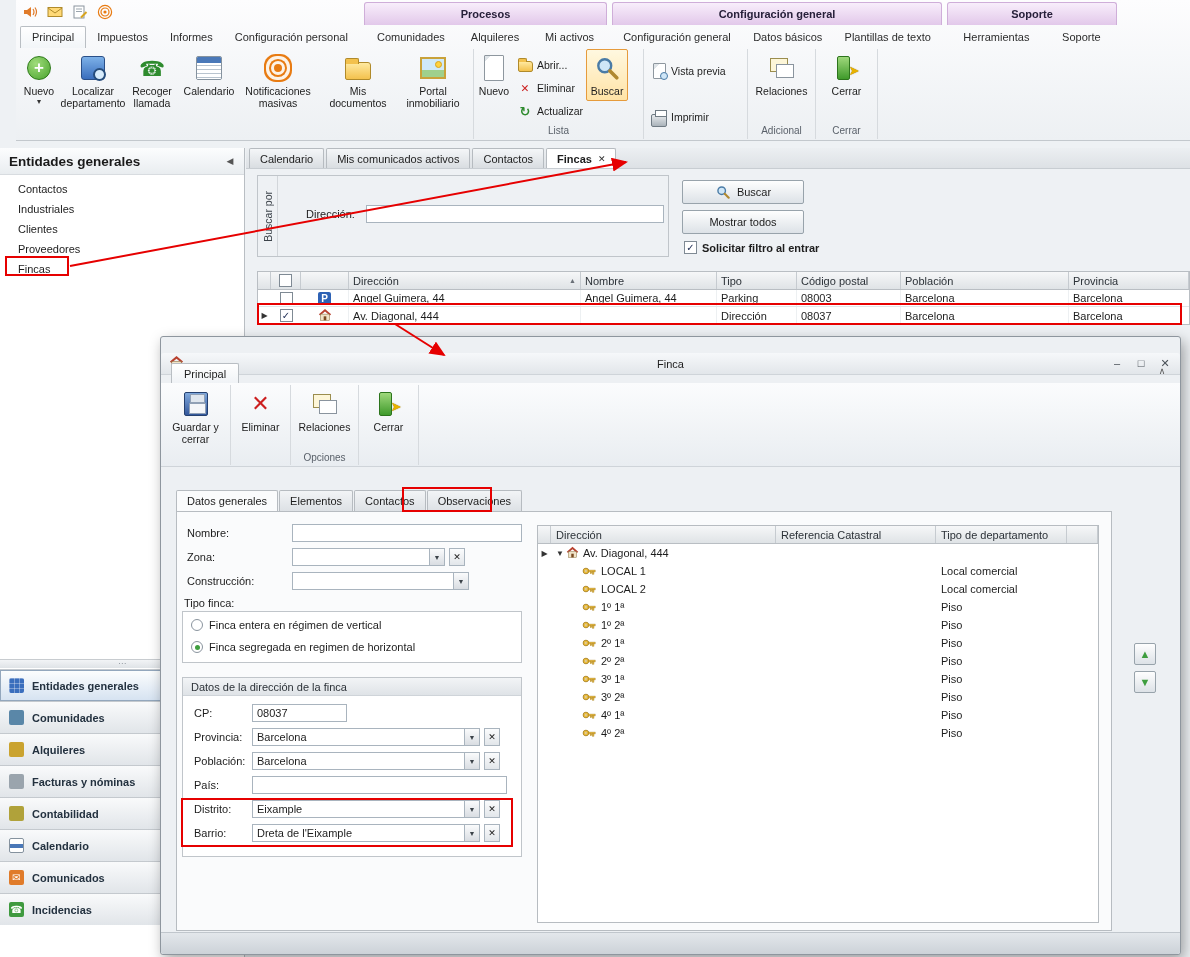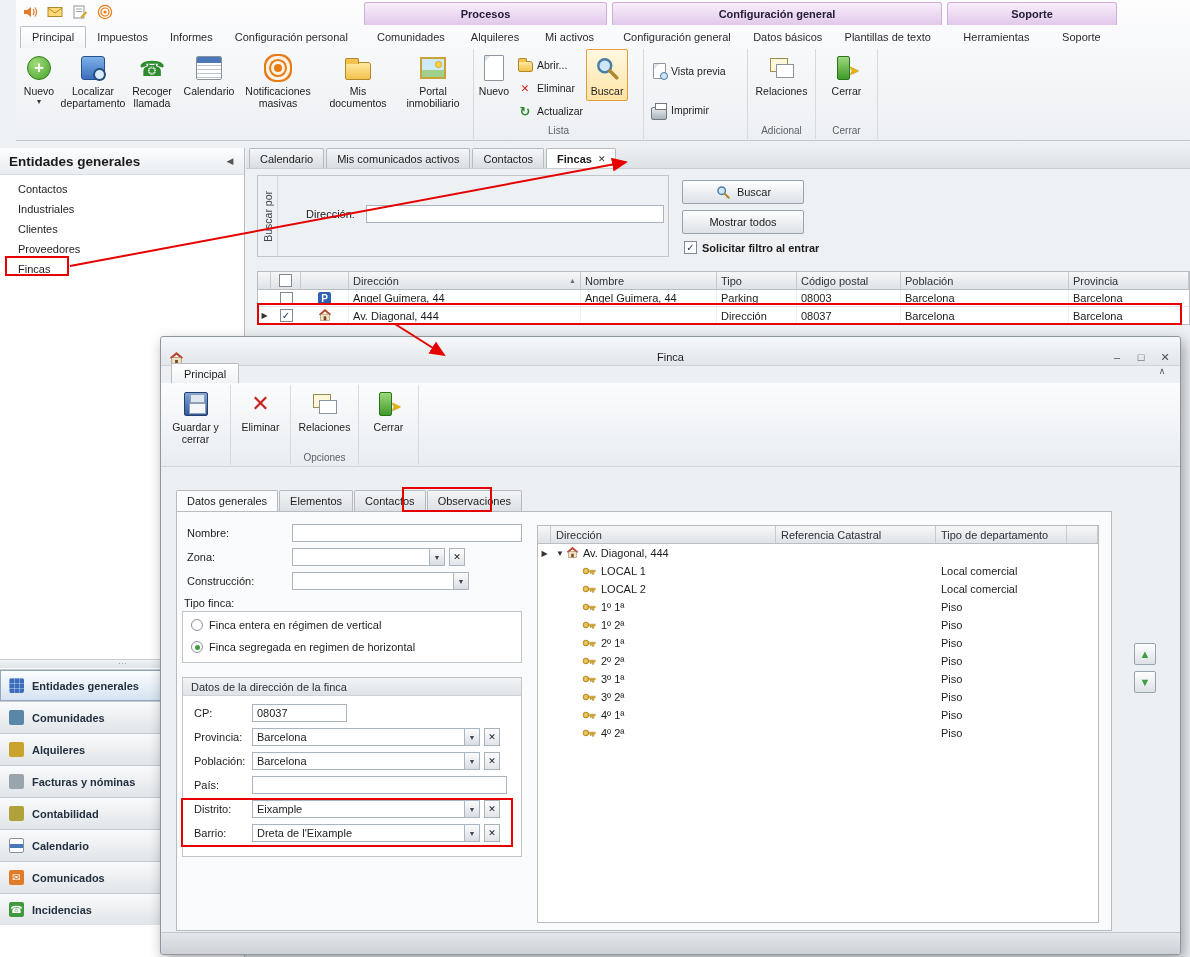--- a/index.html
+++ b/index.html
@@ -106,21 +106,21 @@
 .gr{border-right:1px solid #edf0f2}
 .c-sel{width:13px;padding:0 1px;font-size:8px;color:#333;justify-content:center}
 .c-chk{width:30px;justify-content:center}
 .c-icn{width:48px;justify-content:center}
 .c-dir{width:232px}.c-nom{width:136px}.c-tipo{width:80px}.c-cp{width:104px}.c-pob{width:168px}.c-prov{flex:1}
 .sort{font-size:7px;color:#6a7077}
 .p-icon{width:13px;height:13px;background:#2e62b5;border-radius:2px;color:#fff;font-size:10px;font-weight:bold;display:flex;align-items:center;justify-content:center}
 
 
 #dialog{position:absolute;left:160px;top:336px;width:1021px;height:619px;background:#edf0f3;border:1px solid #8e969e;border-radius:3px;box-shadow:3px 5px 14px rgba(0,0,0,.35);z-index:20}
-#dlg-title{position:absolute;left:0;top:0;right:0;height:22px;display:flex;align-items:flex-start;padding:14px 8px;background:linear-gradient(#f6f8fa,#e2e6ea);border-bottom:1px solid #cfd4d9;border-radius:3px 3px 0 0}
+#dlg-title{position:absolute;left:0;top:16px;right:0;height:22px;display:flex;align-items:center;padding:6px 8px;background:linear-gradient(#f6f8fa,#e2e6ea);border-bottom:1px solid #cfd4d9;border-radius:3px 3px 0 0}
 #dlg-title .t{position:absolute;left:0;right:0;text-align:center}
 .winbtns{margin-left:auto;display:flex;gap:10px;color:#4a5158;z-index:2}
 .winbtns span{width:14px;text-align:center}
 #dlg-tabrow{position:absolute;left:0;top:22px;right:0;height:24px;display:flex;align-items:flex-end;padding-left:10px}
 .dlg-tab{height:20px;padding:0 12px;display:flex;align-items:center;background:linear-gradient(#ffffff,#f0f3f6);border:1px solid #b9bec3;border-bottom:none;border-radius:2px 2px 0 0}
 #dlg-chevron{position:absolute;right:10px;top:26px;width:16px;height:16px;display:flex;align-items:center;justify-content:center;color:#555;font-size:9px}
 #dlg-toolbar{position:absolute;left:0;top:46px;right:0;height:84px;background:linear-gradient(#fbfcfd,#e9edf1);border-bottom:1px solid #cfd4d9}
 .tgroup{position:absolute;top:2px;height:80px;border-right:1px solid #d6dade;display:flex;flex-direction:column}
 .tgroup .grp-body{flex:1;display:flex;justify-content:center;align-items:flex-start;gap:2px}
 .tgroup .grp-label{height:13px;text-align:center;color:#5a616a;font-size:10px}
@@ -347,21 +347,21 @@
                   <use href="#i-mag"></use>
                 </svg>
               </div>
           <div class="lbl">Buscar</div>
         </div>
       </div>
       <div class="grp-label">Lista</div>
     </div>
 
     <div class="rgroup" style="left:628px;width:104px">
-      <div class="grp-body" style="flex-direction:column;align-items:flex-start;gap:19px;padding:12px 4px">
+      <div class="grp-body" style="flex-direction:column;align-items:flex-start;gap:26px;padding:12px 4px">
         <div class="smallbtn">
           <span class="ic16">
                 <div class="ic-page small">
                   <div class="dot"></div>
                 </div>
               </span>
           <span>Vista previa</span>
         </div>
         <div class="smallbtn">
           <span class="ic16">

